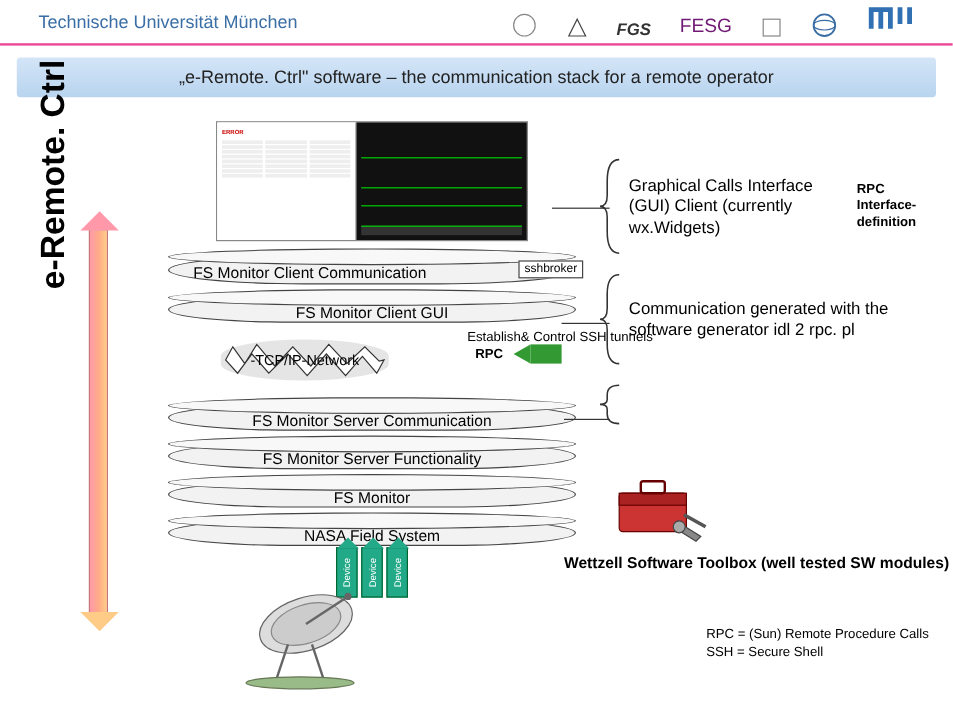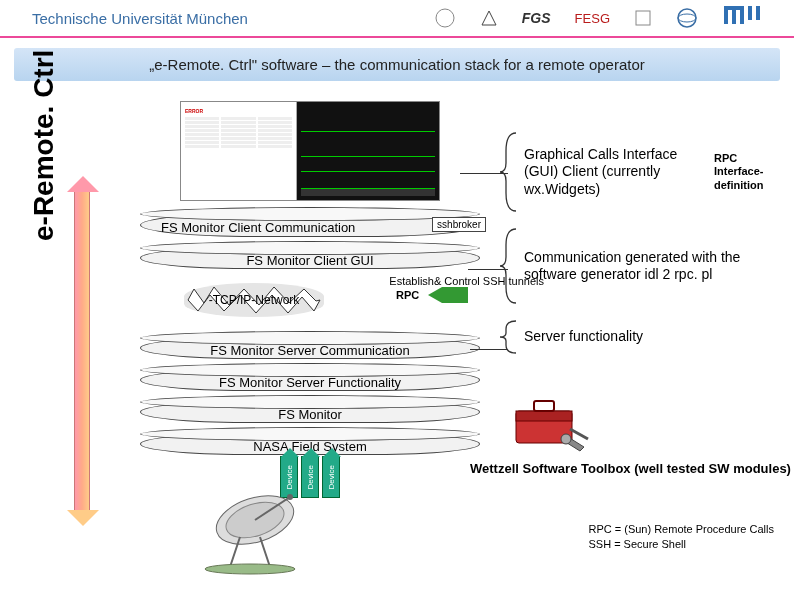--- a/index.html
+++ b/index.html
@@ -1,19 +1,19 @@
 <!DOCTYPE html>
 <html><head>
 <meta charset="utf-8">
 <style>
 *{box-sizing:border-box;margin:0;padding:0}
 body{font-family:Arial,Helvetica,sans-serif;width:794px;height:595px;background:#fff;position:relative;overflow:hidden}
 .header{display:flex;align-items:center;justify-content:space-between;padding:4px 32px;border-bottom:2px solid #ec4899}
 .uni{color:#3a6ea5;font-size:15px}
-.logos{display:flex;align-items:center;gap:24px;font-size:10px;color:#555}
+.logos{display:flex;align-items:flex-end;gap:24px;font-size:10px;color:#555}
 .logo-box{display:flex;align-items:center;gap:3px}
 .tum-logo{color:#3070b3;font-weight:bold;font-size:22px;letter-spacing:-2px}
 .title-band{background:linear-gradient(to bottom,#d4e5f7,#b8d4ef);margin:10px 14px 0;padding:8px 14px;border-radius:3px;font-size:15px;color:#222;text-align:center}
 .content{position:relative;height:500px}
 .vlabel{position:absolute;left:28px;top:160px;transform:rotate(-90deg);transform-origin:left top;font-size:28px;font-weight:bold;white-space:nowrap}
 .varrow{position:absolute;left:74px;top:110px;width:16px;height:320px;background:linear-gradient(to right,#f9a,#fa8,#fc8);border:1px solid #c77}
 .varrow:before,.varrow:after{content:"";position:absolute;left:-8px;border-left:16px solid transparent;border-right:16px solid transparent}
 .varrow:before{top:-16px;border-bottom:16px solid #f9a}
 .varrow:after{bottom:-16px;border-top:16px solid #fc8}
 .stack{position:absolute;left:140px;top:20px;width:340px}
@@ -65,21 +65,21 @@
         <svg width="22" height="22">
           <circle cx="11" cy="11" r="9" fill="none" stroke="#888"></circle>
         </svg>
       </div>
     <div class="logo-box">
         <svg width="18" height="18">
           <path d="M9 2 L16 16 L2 16 Z" fill="none" stroke="#444"></path>
         </svg>
       </div>
     <div class="logo-box" style="font-weight:bold;font-style:italic;font-size:14px;color:#333">FGS</div>
-    <div class="logo-box" style="font-size:13px;color:#b91c1c">FESG</div>
+    <div class="logo-box" style="font-size:16px;color:#701a75">FESG</div>
     <div class="logo-box">
         <svg width="18" height="18">
           <rect x="2" y="2" width="14" height="14" fill="none" stroke="#888"></rect>
         </svg>
       </div>
     <div class="logo-box">
         <svg width="22" height="22">
           <circle cx="11" cy="11" r="9" fill="none" stroke="#3a6ea5" stroke-width="1.5"></circle>
           <ellipse cx="11" cy="11" rx="9" ry="4" fill="none" stroke="#3a6ea5"></ellipse>
         </svg>
@@ -226,21 +226,20 @@
           </svg>
         </div>
       <div class="r-text">Communication generated with the software generator idl 2 rpc. pl</div>
     </div>
     <div class="r-item" style="height:36px">
       <div class="bracket">
           <svg viewBox="0 0 18 36" preserveAspectRatio="none">
             <path d="M16 2 Q6 2 6 10 L6 14 Q6 18 0 18 Q6 18 6 22 L6 26 Q6 34 16 34" fill="none" stroke="#333" stroke-width="1.3"></path>
           </svg>
         </div>
-      <div class="r-text">Server functionality</div>
     </div>
   </div>
 
   <div class="brace-line" style="left:460px;top:92px;width:48px"></div>
   <div class="brace-line" style="left:468px;top:188px;width:40px"></div>
   <div class="brace-line" style="left:470px;top:268px;width:38px"></div>
 
   <div class="toolbox">
     <svg viewBox="0 0 86 66">
       <rect x="6" y="20" width="56" height="32" rx="3" fill="#c33" stroke="#600"></rect>

